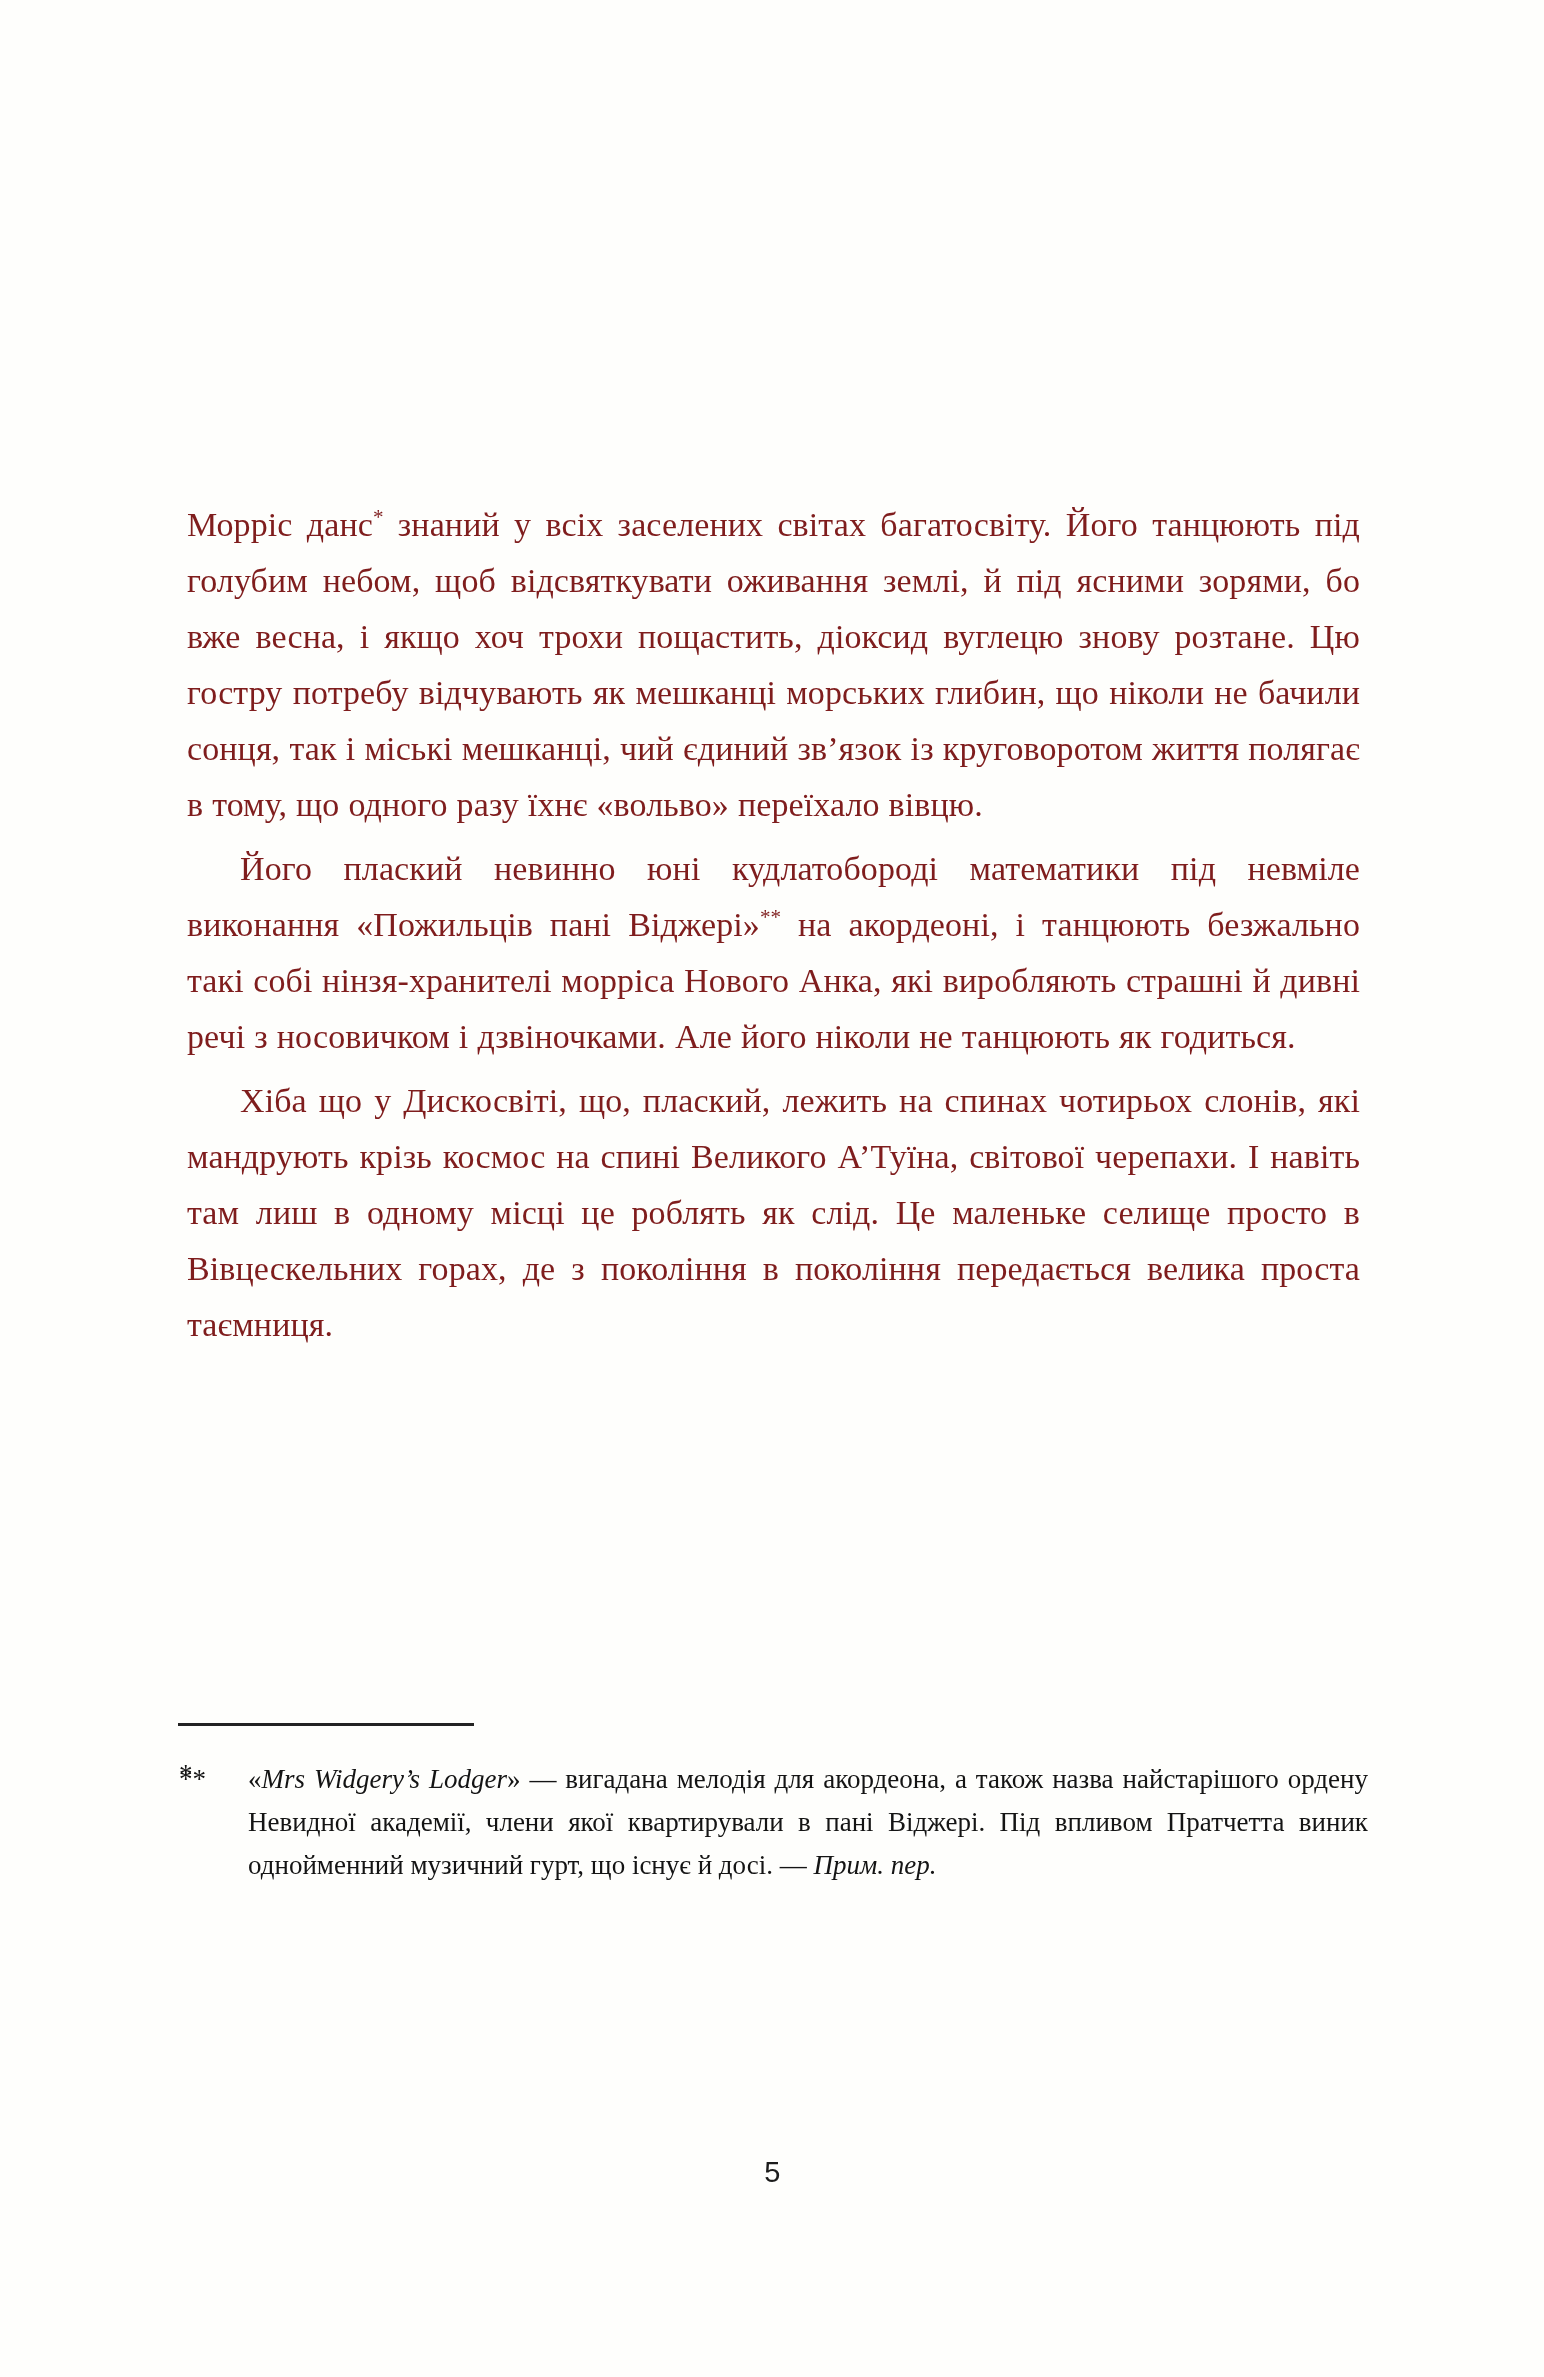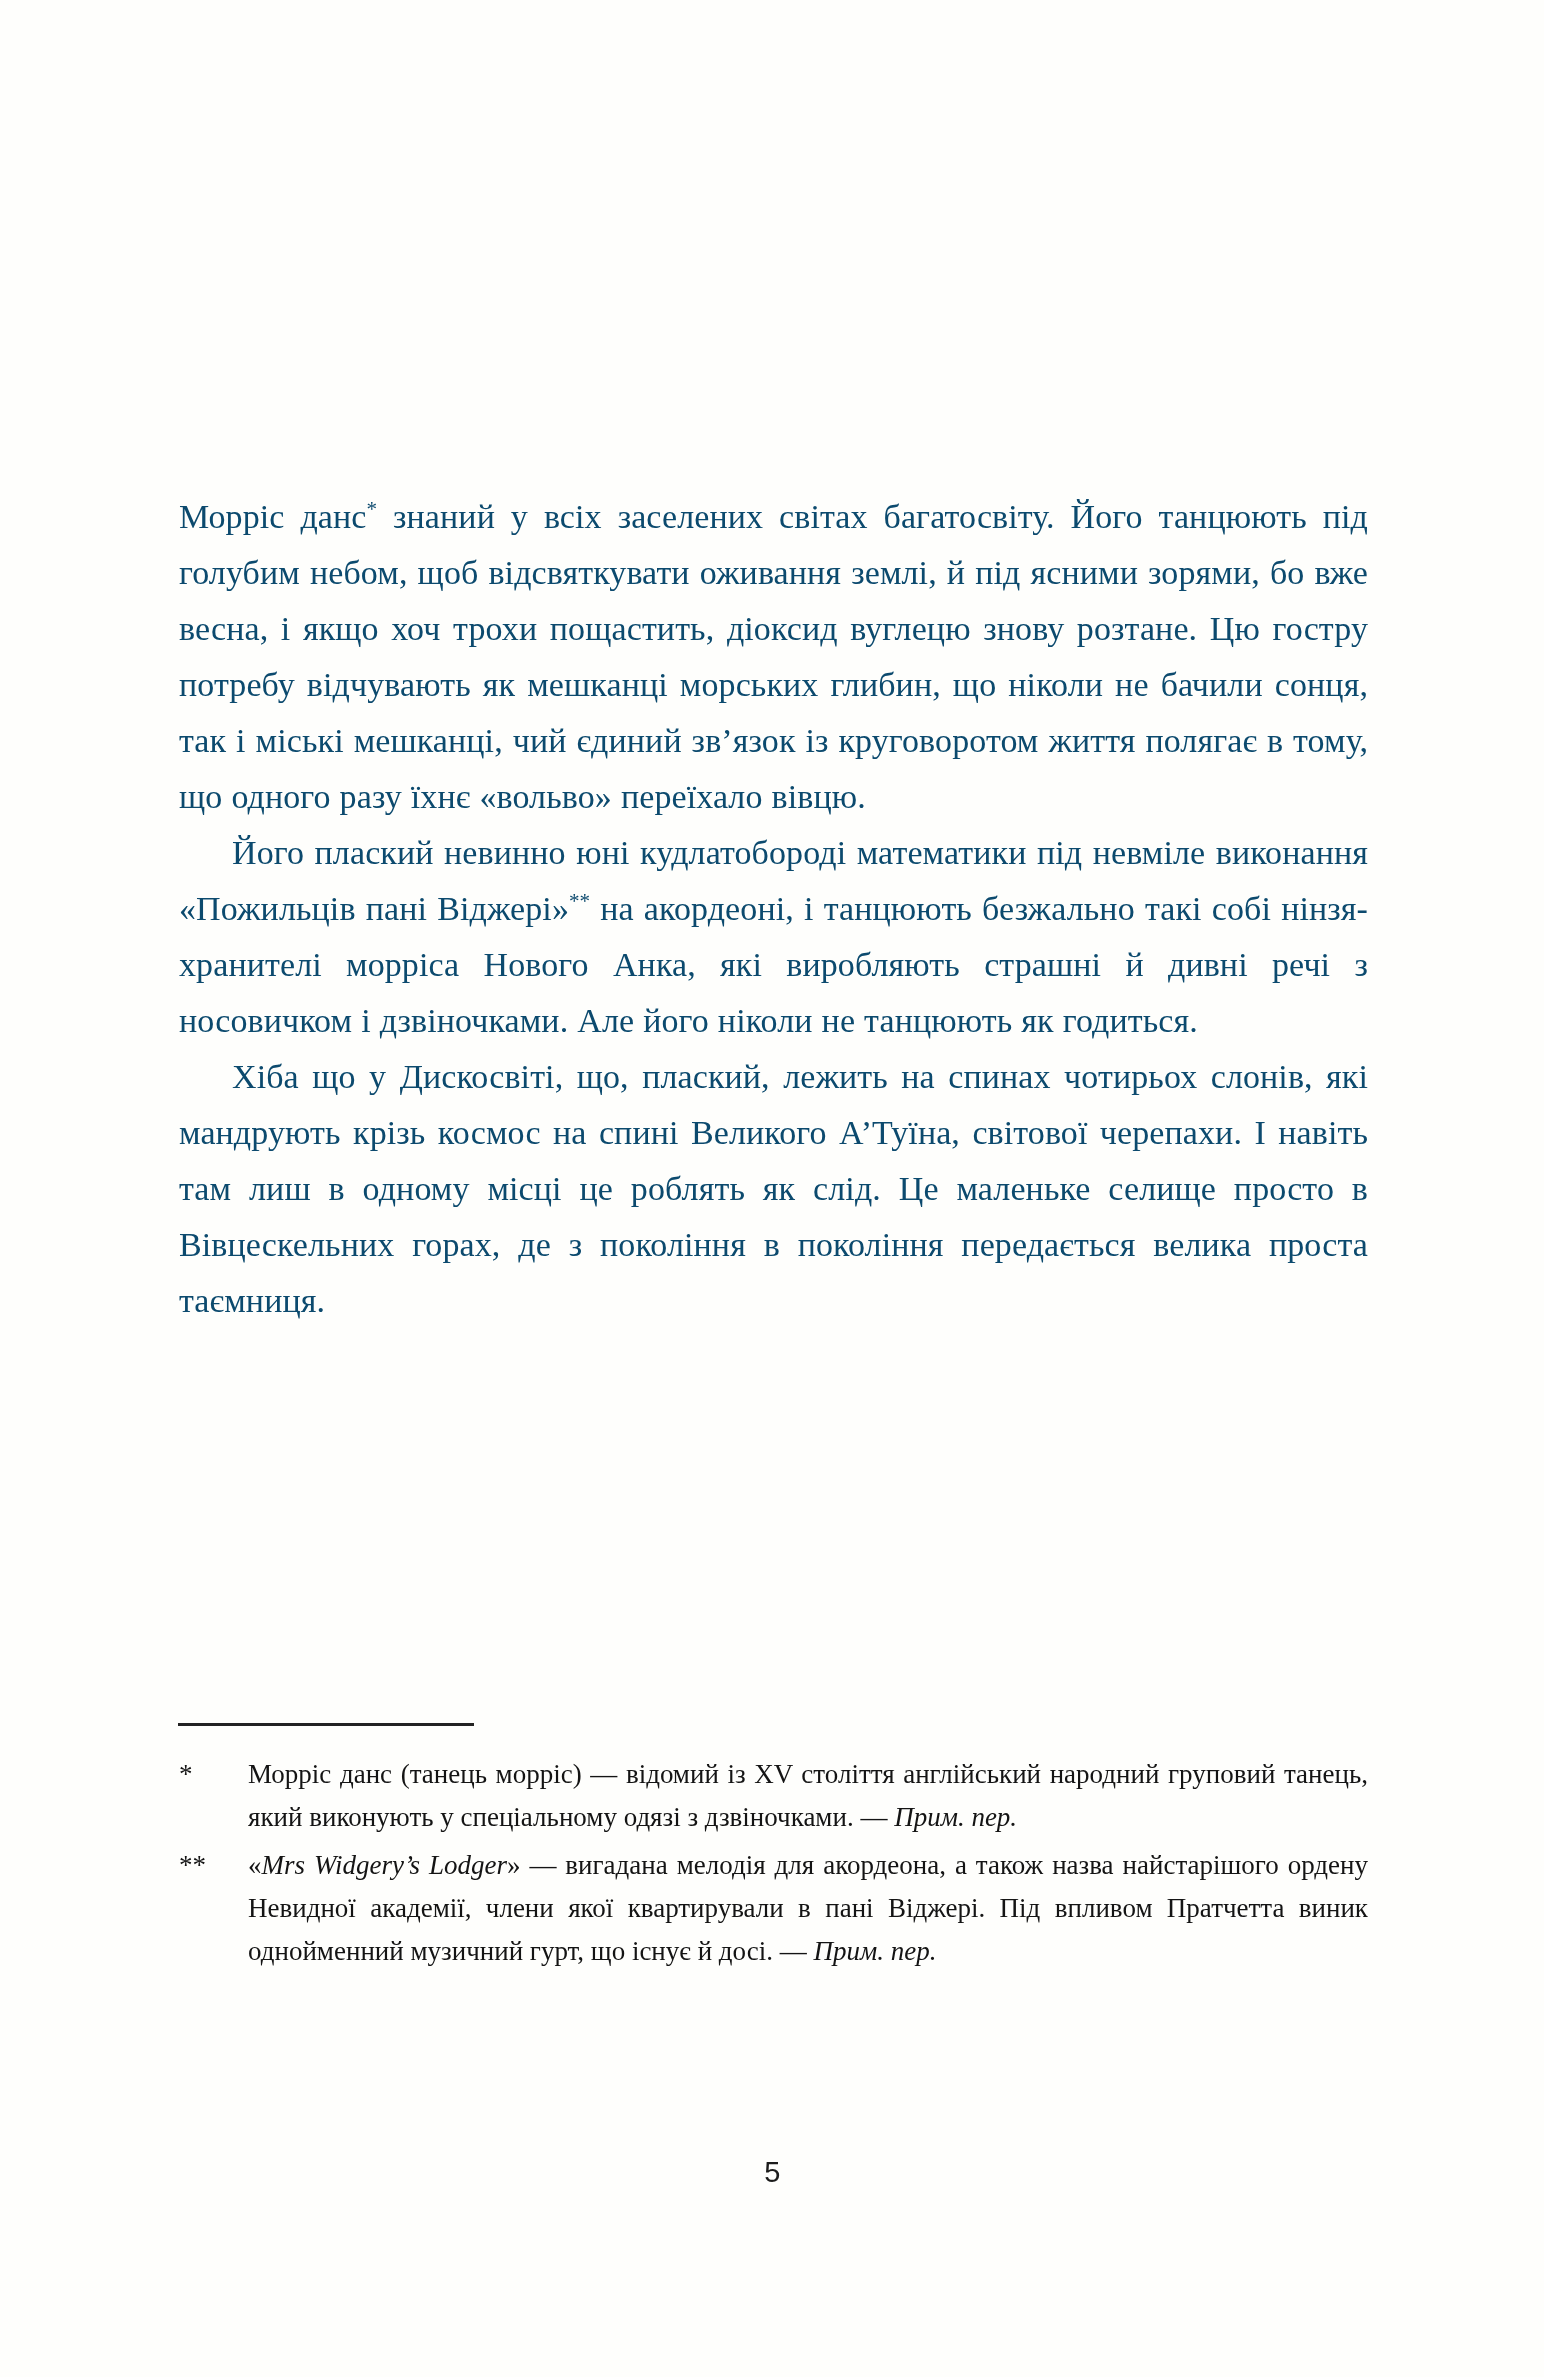--- a/index.html
+++ b/index.html
@@ -20,28 +20,28 @@
 
   
   .textblock {
     position: absolute;
     left: 179px;
     top: 489px;
     width: 1189px;
   }
 
   .para {
-    margin: 0;
+    margin: 8px;
     text-align: justify;
     text-justify: inter-word;
     font-size: 34px;
     line-height: 56px;
     letter-spacing: 0.1px;
     word-spacing: 0.4px;
-    color: #0c4a6e;
+    color: #7f1d1d;
     hyphens: manual;
   }
 
   .para.indent {
     text-indent: 53px;
   }
 
   
   .fnref {
     font-size: 0.62em;
@@ -116,21 +116,20 @@
     <p class="para"><span>Морріс данс</span><sup class="fnref">*</sup><span> знаний у всіх заселених світах багатосвіту. Його танцюють під голубим небом, щоб відсвяткувати оживання землі, й під ясними зорями, бо вже весна, і як­що хоч трохи пощастить, діоксид вуглецю знову розта­не. Цю гостру потребу відчувають як мешканці морських глибин, що ніколи не бачили сонця, так і міські мешкан­ці, чий єдиний зв’язок із круговоротом життя полягає в то­му, що одного разу їхнє «вольво» переїхало вівцю.</span></p>
     <p class="para indent"><span>Його плаский невинно юні кудлатобороді математи­ки під невміле виконання «Пожильців пані Віджері»</span><sup class="fnref">**</sup><span> на акордеоні, і танцюють безжально такі собі нінзя-храните­лі морріса Нового Анка, які виробляють страшні й дивні речі з носовичком і дзвіночками. Але його ніколи не тан­цюють як годиться.</span></p>
     <p class="para indent"><span>Хіба що у Дискосвіті, що, плаский, лежить на спинах чотирьох слонів, які мандрують крізь космос на спині Ве­ликого А’Туїна, світової черепахи. І навіть там лиш в од­ному місці це роблять як слід. Це маленьке селище просто в Вівцескельних горах, де з покоління в покоління пере­дається велика проста таємниця.</span></p>
   </div>
 
   <div class="fn-rule"></div>
 
   <div class="footnotes">
     <div class="footnote">
       <span class="fn-marker">*</span>
-      <span class="fn-body"><span>Морріс данс (танець морріс) — відомий із XV століття англійський народний груповий танець, який виконують у спеціальному одязі з дзві­ночками. — </span><em class="fn-it">Прим. пер.</em></span>
     </div>
     <div class="footnote">
       <span class="fn-marker">**</span>
       <span class="fn-body"><span>«</span><em class="fn-it">Mrs Widgery’s Lodger</em><span>» — вигадана мелодія для акордеона, а також назва найстарішого ордену Невидної академії, члени якої квартирували в пані Віджері. Під впливом Пратчетта виник однойменний музичний гурт, що існує й досі. — </span><em class="fn-it">Прим. пер.</em></span>
     </div>
   </div>
 
   <div class="folio">5</div>
 
 </div>

